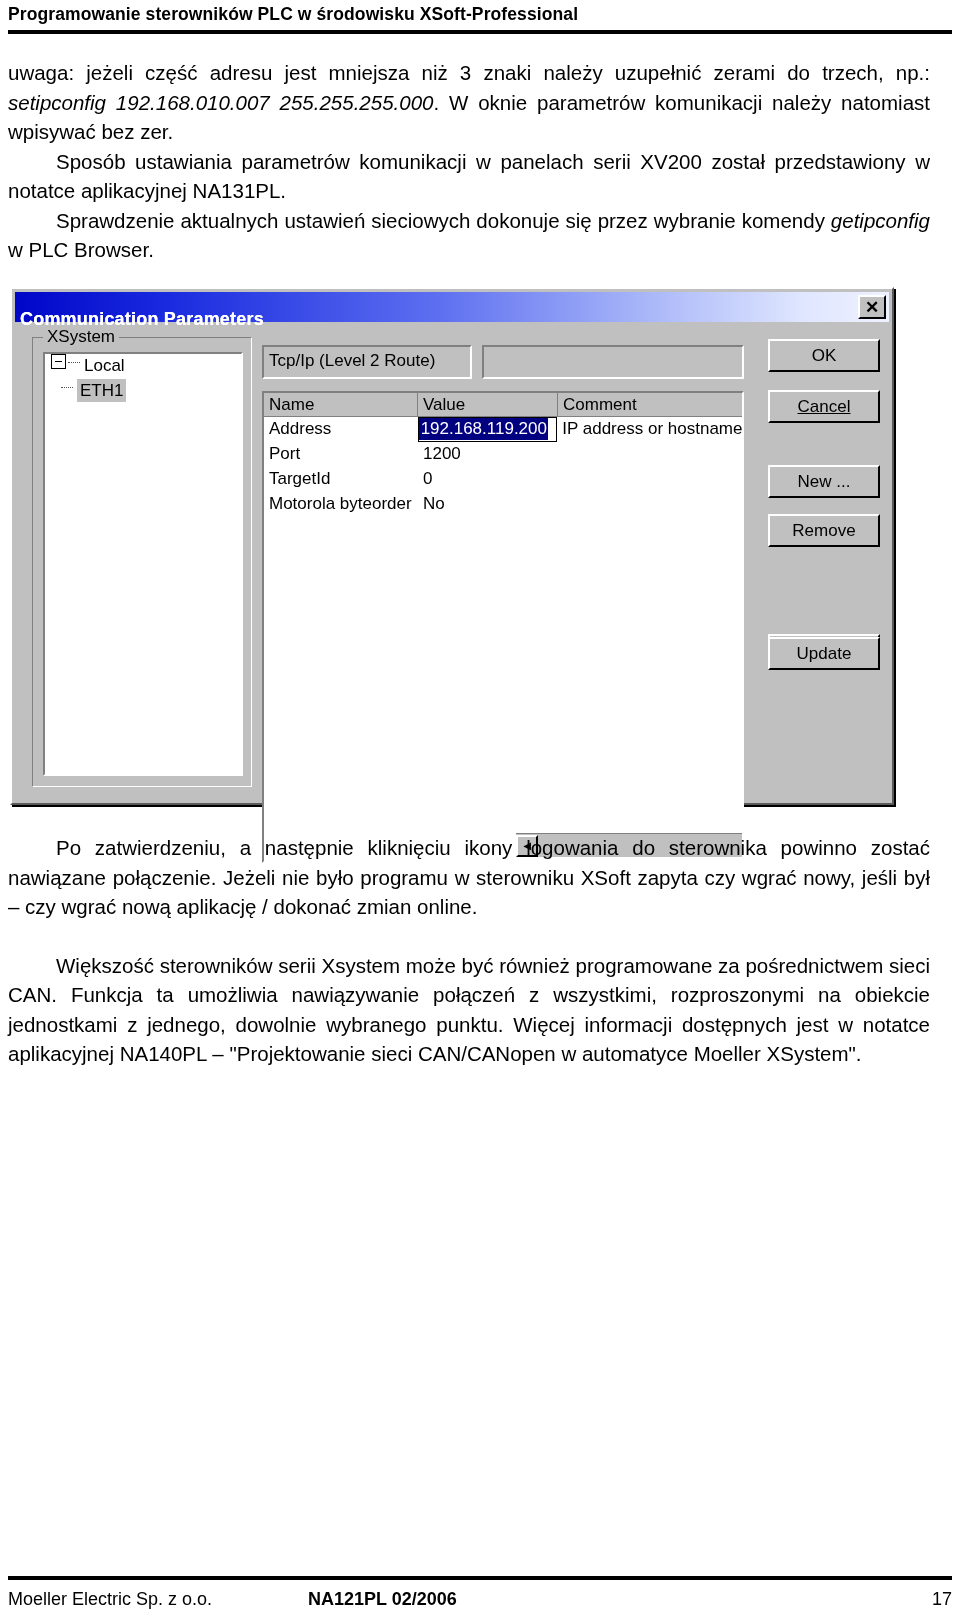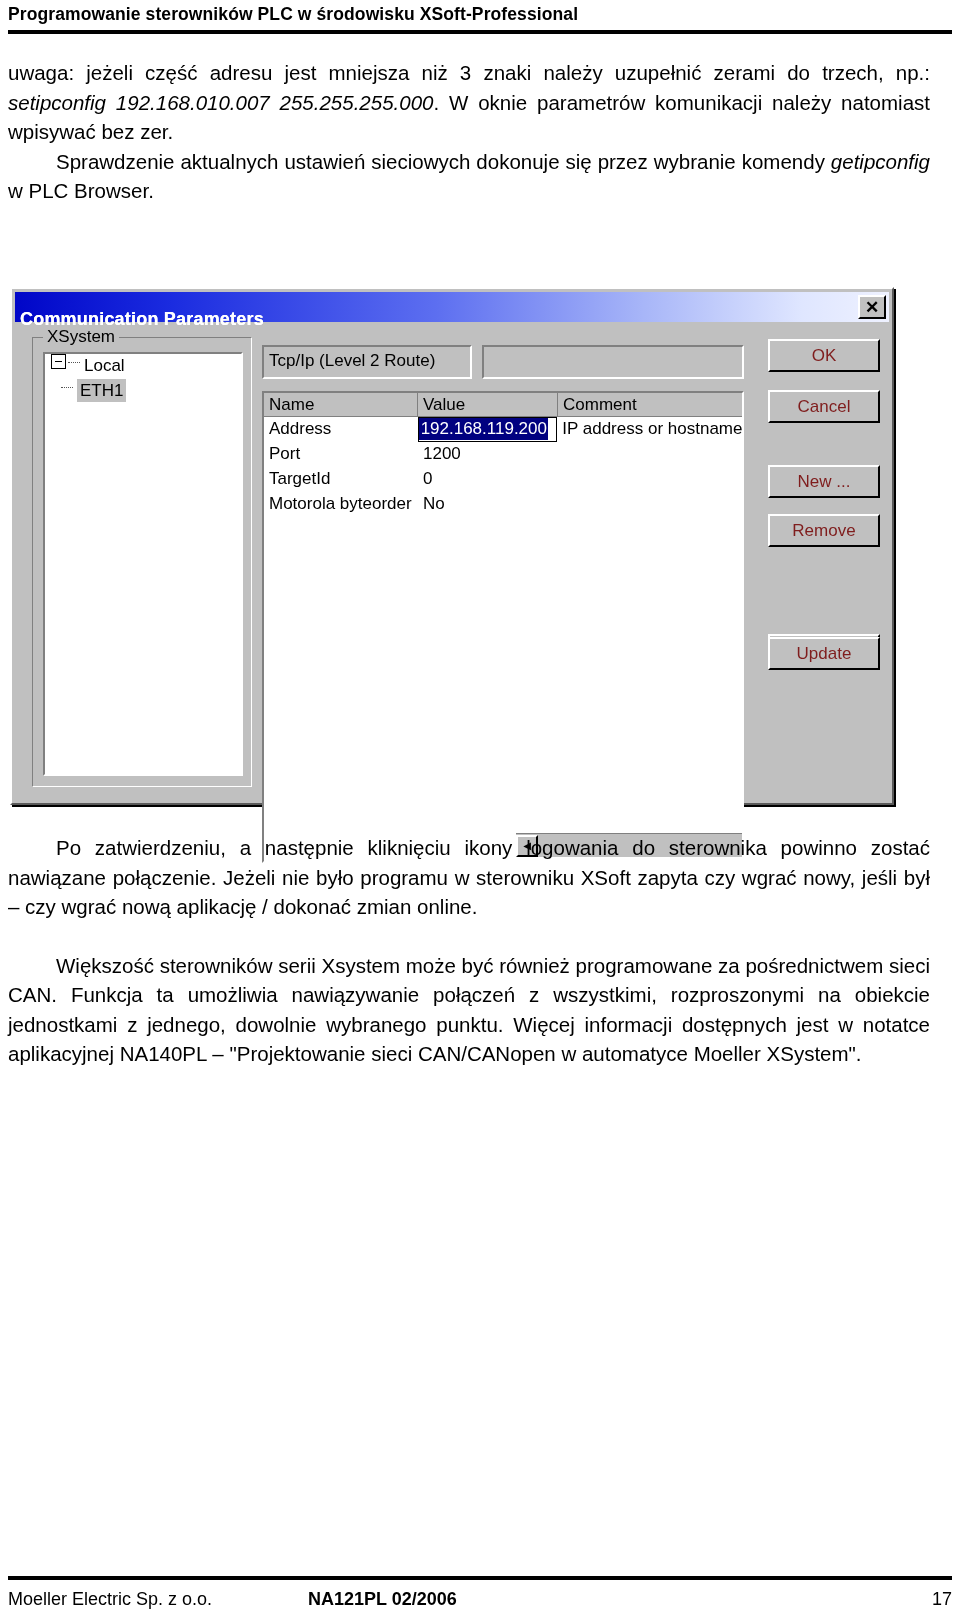--- a/index.html
+++ b/index.html
@@ -304,21 +304,21 @@
     width: 112px;
     height: 33px;
     background: #c0c0c0;
     border-top: 2px solid #ffffff;
     border-left: 2px solid #ffffff;
     border-right: 2px solid #000000;
     border-bottom: 2px solid #000000;
     box-sizing: border-box;
     font-family: "Liberation Sans", sans-serif;
     font-size: 17px;
-    color: #7f1d1d;
+    color: #000000;
     display: flex;
     align-items: center;
     justify-content: center;
     white-space: nowrap;
     padding: 0;
   }
 
   
   .footer-rule {
     position: absolute;
@@ -346,20 +346,21 @@
 </head>
 <body>
 
 <div class="page-header">
   <div class="page-header-title">Programowanie sterowników PLC w środowisku XSoft-Professional</div>
 </div>
 <div class="header-rule"></div>
 
 <div class="doc-body">
   <p class="para"><span>uwaga: jeżeli część adresu jest mniejsza niż 3 znaki należy uzupełnić zerami do trzech, np.: </span><span class="italic">setipconfig 192.168.010.007 255.255.255.000</span><span>. W oknie parametrów komunikacji należy natomiast wpisywać bez zer.</span></p>
+  <p class="para indent">Sposób ustawiania parametrów komunikacji w panelach serii XV200 został przedstawiony w notatce aplikacyjnej NA131PL.</p>
   <p class="para indent"><span>Sprawdzenie aktualnych ustawień sieciowych dokonuje się przez wybranie komendy </span><span class="italic">getipconfig</span><span> w PLC Browser.</span></p>
 </div>
 
 <div class="dialog">
 
   <div class="titlebar">
     <div class="titlebar-text">Communication Parameters</div>
     <div class="titlebar-spacer"></div>
     <div class="close-btn">✕</div>
   </div>
@@ -416,21 +417,21 @@
     </div>
 
     <div class="hscroll">
       <div class="sb-arrow">◀</div>
       <div class="sb-track"></div>
 
     </div>
   </div>
 
   <div class="btn" style="top:50px;">OK</div>
-  <div class="btn" style="top:101px;">Cancel</div>
+  <div class="btn" style="top:101px;text-decoration:underline;">Cancel</div>
   <div class="btn" style="top:176px;">New ...</div>
   <div class="btn" style="top:225px;">Remove</div>
   <div class="btn" style="top:317px;margin-top:28px;">Gateway ...</div>
   <div class="btn" style="top:348px;">Update</div>
 </div>
 
 <div class="doc-body" style="top:833px;">
   <p class="para indent">Po zatwierdzeniu, a następnie kliknięciu ikony logowania do sterownika powinno zostać nawiązane połączenie. Jeżeli nie było programu w sterowniku XSoft zapyta czy wgrać nowy, jeśli był – czy wgrać nową aplikację / dokonać zmian online.</p>
   <p class="para indent" style="margin-top:29px;">Większość sterowników serii Xsystem może być również programowane za pośrednictwem sieci CAN. Funkcja ta umożliwia nawiązywanie połączeń z wszystkimi, rozproszonymi na obiekcie jednostkami z jednego, dowolnie wybranego punktu. Więcej informacji dostępnych jest w notatce aplikacyjnej NA140PL – "Projektowanie sieci CAN/CANopen w automatyce Moeller XSystem".</p>
 </div>

